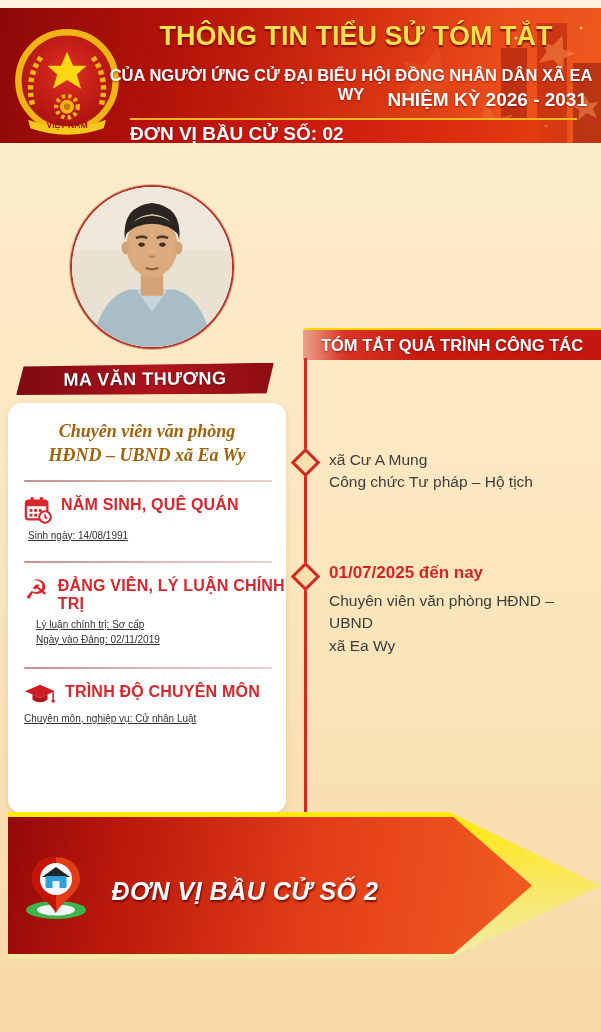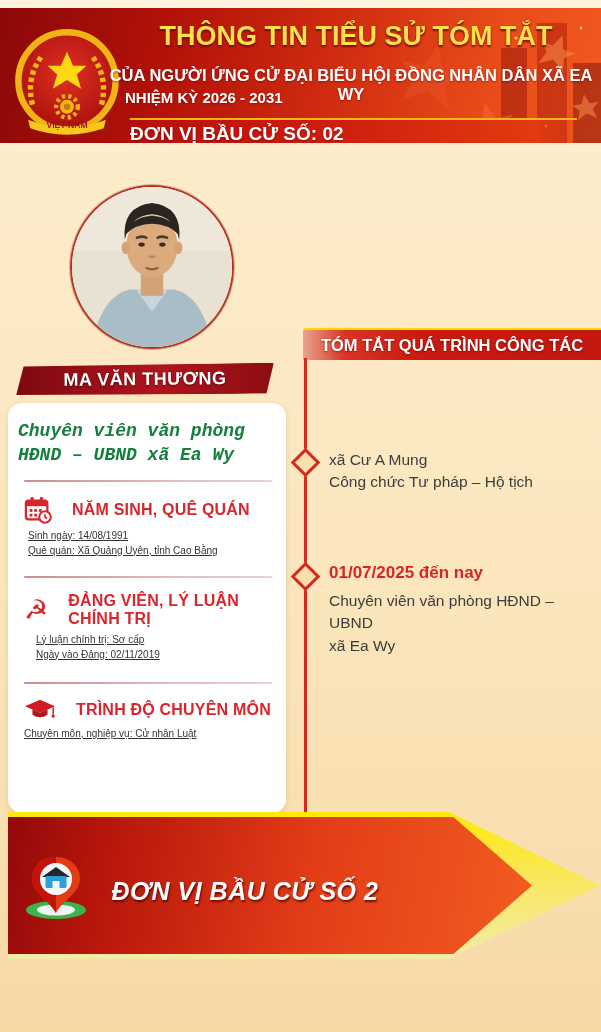--- a/index.html
+++ b/index.html
@@ -9,46 +9,46 @@
   
   .header{position:absolute;left:0;top:8px;width:601px;height:135px;
     background:linear-gradient(100deg,#8c0909 0%,#b31208 28%,#d02c10 55%,#e94a19 80%,#f05a20 100%);overflow:hidden;}
   .header-deco{position:absolute;right:0;top:0;width:260px;height:135px;pointer-events:none;}
   .emblem{position:absolute;left:13px;top:14px;width:108px;height:122px;}
   .h-title{position:absolute;left:125px;top:13px;width:462px;text-align:center;
     font-size:27px;font-weight:900;color:#ffe14d;letter-spacing:0px;
     text-shadow:0 2px 2px rgba(110,5,5,.85),0 0 1px #8a0b0b;}
   .h-sub1{position:absolute;left:108px;top:58px;width:486px;text-align:center;
     font-size:16.5px;font-weight:bold;color:#ffffff;text-shadow:0 1px 2px rgba(110,5,5,.6);}
-  .h-sub2{position:absolute;left:125px;top:81px;width:462px;text-align:left;
-    font-size:15px;font-weight:bold;color:#ffffff;text-shadow:0 1px 2px rgba(110,5,5,.6);}
+  .h-sub2{position:absolute;left:125px;top:81px;width:462px;text-align:right;
+    font-size:19px;font-weight:bold;color:#ffffff;text-shadow:0 1px 2px rgba(110,5,5,.6);}
   .h-unit{position:absolute;left:130px;top:110px;width:447px;height:27px;
     background:linear-gradient(90deg,#b60f0c 0%,#cf1d0e 45%,#e23a10 90%,rgba(226,58,16,0) 100%);
     border-top:2px solid #f0b51a;border-bottom:2px solid #f0b51a;
     line-height:27px;font-size:19px;font-weight:bold;color:#fff;
     text-shadow:0 1px 2px rgba(110,5,5,.6);}
   
   .photo{position:absolute;left:70px;top:185px;width:160px;height:160px;border-radius:50%;
     border:2px solid #b5342c;overflow:hidden;box-shadow:0 0 0 1px #d8b489;}
   
   .name-ribbon{position:absolute;left:16px;top:364px;width:258px;height:31px;
     background:linear-gradient(90deg,#7c0a10 0%,#a01019 35%,#b0141c 55%,#8d0d13 100%);
     clip-path:polygon(3% 4%,100% 0%,97% 100%,0% 96%);transform:rotate(-0.6deg);
     display:flex;align-items:center;justify-content:center;
     font-size:18px;font-weight:bold;color:#fff;letter-spacing:.5px;text-shadow:0 1px 2px rgba(0,0,0,.5);}
   
   .card{position:absolute;left:8px;top:403px;width:278px;height:410px;background:#fff;
     border-radius:14px;box-shadow:0 2px 6px rgba(120,70,20,.15);}
-  .card-title{margin:16px 10px 0 10px;text-align:left;
-    font-family:Liberation Mono, monospace;font-style:italic;font-weight:bold;
-    font-size:18px;line-height:1.35;color:#15803d;}
+  .card-title{margin:16px 10px 0 10px;text-align:center;
+    font-family:Liberation Serif, serif;font-style:italic;font-weight:bold;
+    font-size:18px;line-height:1.35;color:#a16207;}
   .divider{height:2px;margin:12px 14px 0 16px;
     background:linear-gradient(90deg,#c98f8f,#e3bcbc 60%,#eecfcf);border-radius:1px;}
   .sec{margin:14px 0 0 16px;}
-  .sec-head{display:flex;align-items:center;gap:20px;}
+  .sec-head{display:flex;gap:9px;}
   .sec-head .ttl{font-size:16px;font-weight:bold;color:#d9252b;letter-spacing:.2px;}
   .sec-lines{margin:4px 0 0 4px;font-size:10px;color:#333;line-height:1.5;text-decoration:underline;}
   .hs-glyph{font-family:"DejaVu Sans",sans-serif;font-size:27px;color:#d9252b;line-height:26px;
     width:28px;text-align:center;}
   
   .tl-bar{position:absolute;left:303px;top:328px;width:298px;height:30px;
     background:linear-gradient(90deg,#eba28c 0%,#d93425 14%,#c91a10 40%,#c3170f 100%);
     border-top:2px solid #ffd600;border-radius:3px 0 0 0;
     display:flex;align-items:center;justify-content:center;
     font-size:16.5px;font-weight:bold;color:#fff;text-shadow:0 1px 2px rgba(90,5,5,.6);}
@@ -171,21 +171,20 @@
               <rect x="6" y="19" width="3" height="3"></rect>
             <rect x="11" y="19" width="3" height="3"></rect>
           </g>
           <circle cx="22.5" cy="22.5" r="6.2" fill="#fff" stroke="#d9252b" stroke-width="2.2"></circle>
           <path d="M22.5,19.5 v3 l2.3,1.6" stroke="#d9252b" stroke-width="1.8" fill="none"></path>
         </svg>
         <span class="ttl">NĂM SINH, QUÊ QUÁN</span>
       </div>
       <div class="sec-lines">
         <div>Sinh ngày: 14/08/1991</div>
-        <div>Quê quán: Xã Quảng Uyên, tỉnh Cao Bằng</div>
       </div>
     </div>
     <div class="divider" style="margin-top:18px"></div>
 
     <div class="sec">
       <div class="sec-head">
         <span class="hs-glyph">☭</span>
         <span class="ttl">ĐẢNG VIÊN, LÝ LUẬN CHÍNH TRỊ</span>
       </div>
       <div class="sec-lines" style="margin-left:12px">

